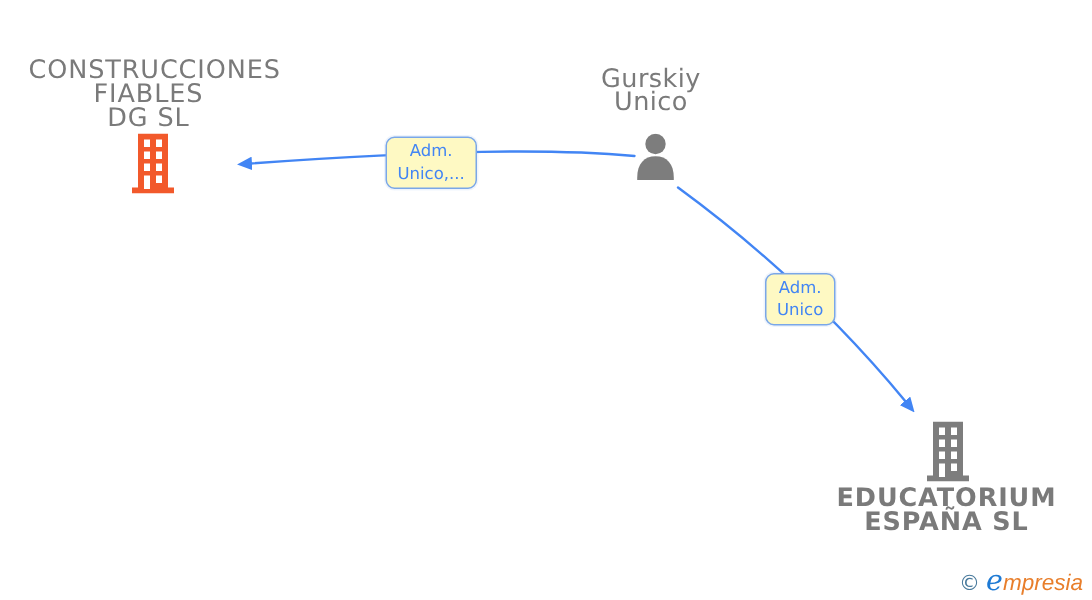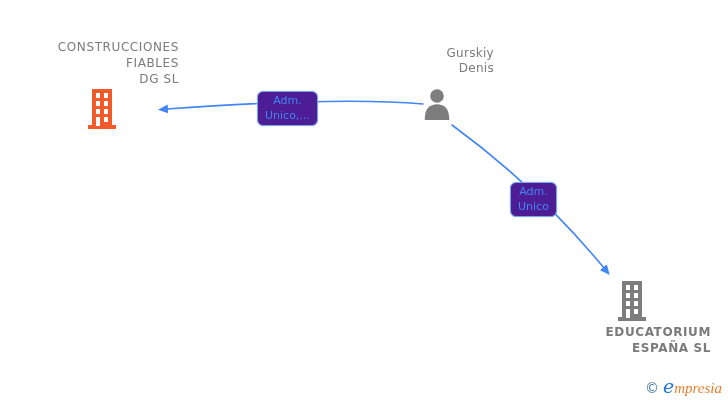--- a/index.html
+++ b/index.html
@@ -10,31 +10,31 @@
     font-family:"DejaVu Sans","Liberation Sans",sans-serif;
     overflow:hidden;
   }
   .edge-layer{
     position:absolute;left:0;top:0;width:728px;height:400px;
     z-index:1;
   }
   .node{position:absolute;z-index:2;}
   .node-label{
     white-space:pre-line;
-    text-align:right;
-    font-size:12px;
+    text-align:center;
+    font-size:17px;
     line-height:16px;
     letter-spacing:0.6px;
     color:#7a7a7a;
   }
   .node-label.person{line-height:15px;letter-spacing:0.3px;}
   .node-icon{display:block;}
   .edge-label{
     position:absolute;z-index:3;
-    background:#4c1d95;
+    background:#fef9c3;
     border:1.5px solid #7aa7e8;
     border-radius:6px;
     color:#4285f4;
     font-size:11px;
     line-height:15px;
     padding:1px 7px 2px;
     text-align:center;
     white-space:pre-line;
     box-shadow:0 0 0 1px rgba(122,167,232,0.12);
   }
@@ -52,21 +52,21 @@
     position:absolute;right:6px;bottom:3px;z-index:4;
     display:flex;align-items:baseline;
     cursor:pointer;
   }
   .watermark .copy{font-size:14px;margin-right:4px;}
   .watermark .brand-initial{
     font-family:"DejaVu Serif","Liberation Serif",serif;
     font-style:italic;font-size:19px;line-height:18px;
   }
   .watermark .brand-rest{
-    font-family:Liberation Serif, serif;
+    font-family:Liberation Sans, sans-serif;
     font-style:italic;font-size:15px;text-align:right;
   }
 </style>
 </head>
 <body>
 
 <div class="canvas">
 
   <svg class="edge-layer" width="728" height="400" viewBox="0 0 728 400">
     <defs>
@@ -93,21 +93,21 @@
         <rect x="8" y="20" width="4" height="5" fill="#ffffff"></rect>
         <rect x="16" y="20" width="4" height="5" fill="#ffffff"></rect>
         <rect x="8" y="28" width="4" height="9" fill="#ffffff"></rect>
         <rect x="16" y="28" width="4" height="5" fill="#ffffff"></rect>
       </svg>
     </span>
   </div>
 
   <div class="node">
     <div id="node-person-text" class="node-label person" style="color: rgb(122, 122, 122);">Gurskiy
-Denis</div>
+Unico</div>
     <span id="node-person-icon" class="node-icon" style="color: rgb(125, 125, 125);">
       <svg width="30" height="32" viewBox="0 0 30 32">
         <circle cx="15" cy="7" r="6.8" fill="currentColor"></circle>
         <path d="M15,15.2 C7.6,15.2 2.8,20 2.8,29.5 L2.8,31 L27.2,31 L27.2,29.5 C27.2,20 22.4,15.2 15,15.2 Z" fill="currentColor"></path>
       </svg>
     </span>
   </div>
 
   <div class="node">
     <span id="node-company-right-icon" class="node-icon" style="color: rgb(125, 125, 125);">

